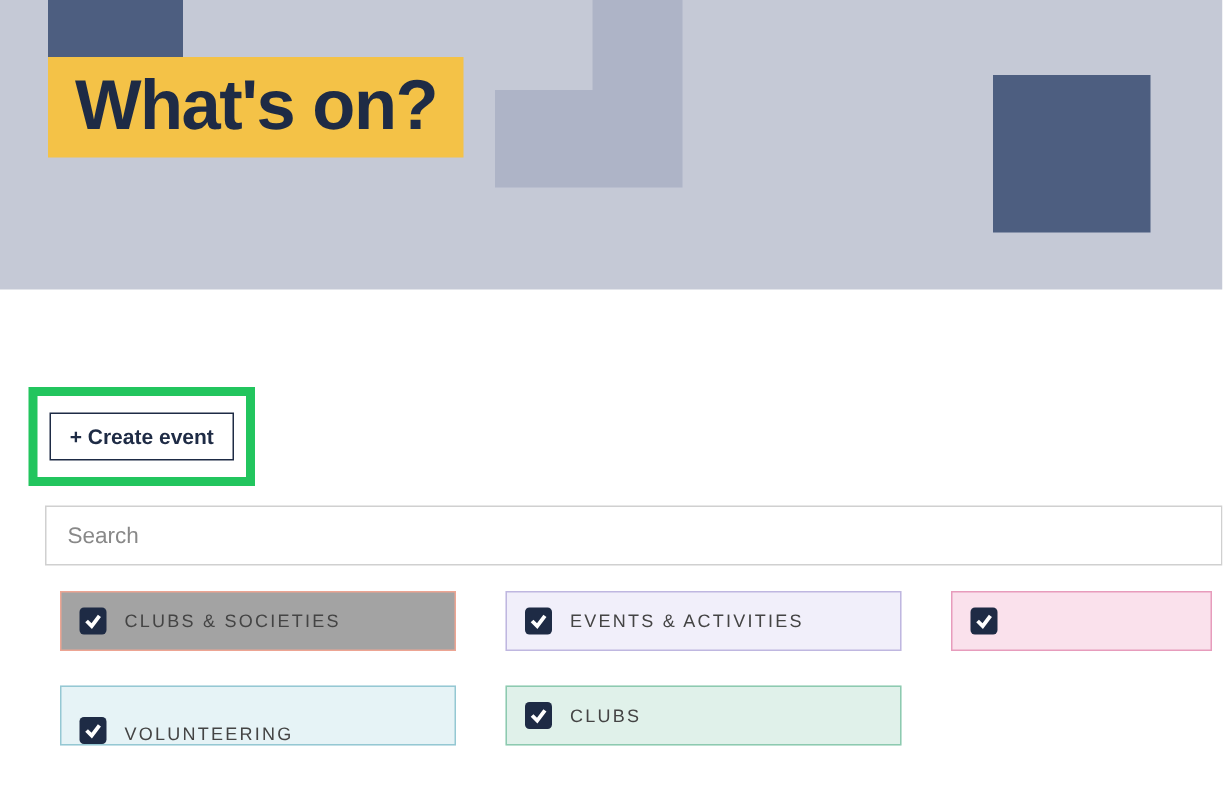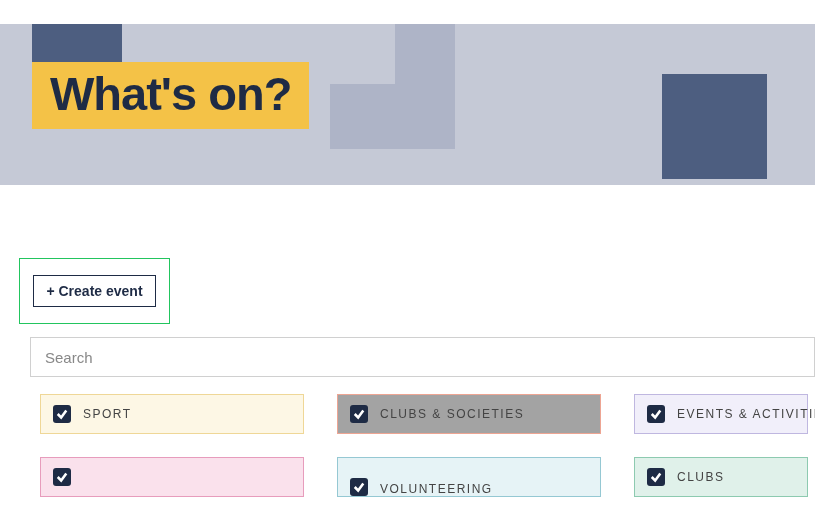--- a/index.html
+++ b/index.html
@@ -10,25 +10,24 @@
     }
     body {
       background: #fff;
       width: 815px;
       height: 528px;
       overflow: hidden;
       position: relative;
     }
     .hero {
       width: 100%;
-      height: 161px;
+      height: 193px;
       background: #c5c9d6;
       position: relative;
       overflow: hidden;
-      margin-top: 24px;
     }
     .deco-square-left {
       position: absolute;
       top: -20px;
       left: 32px;
       width: 90px;
       height: 60px;
       background: #4d5e80;
     }
     .deco-l-shape {
@@ -67,21 +66,21 @@
       font-weight: 800;
       color: #1e2b45;
       letter-spacing: -1px;
     }
     .highlight-box {
       position: absolute;
       top: 258px;
       left: 19px;
       width: 151px;
       height: 66px;
-      border: 1px solid #22c55e;
+      border: 6px solid #22c55e;
       display: flex;
       align-items: center;
       justify-content: center;
     }
     .create-event-btn {
       border: 1.5px solid #1e2b45;
       background: #fff;
       padding: 7px 12px;
       font-size: 14px;
       font-weight: 700;
@@ -176,28 +175,20 @@
 
 <div class="highlight-box">
   <button class="create-event-btn">+ Create event</button>
 </div>
 
 <div class="search-wrap">
   <input type="text" class="search-input" placeholder="Search" style="">
 </div>
 
 <div class="filters">
-  <div class="filter-tag filter-sport">
-    <span class="checkbox">
-      <svg viewBox="0 0 14 14">
-          <polyline points="2,7 6,11 12,3"></polyline>
-        </svg>
-    </span>
-    <span class="filter-label">SPORT</span>
-  </div>
   <div class="filter-tag filter-clubs">
     <span class="checkbox">
       <svg viewBox="0 0 14 14">
           <polyline points="2,7 6,11 12,3"></polyline>
         </svg>
     </span>
     <span class="filter-label">CLUBS &amp; SOCIETIES</span>
   </div>
   <div class="filter-tag filter-events">
     <span class="checkbox">

